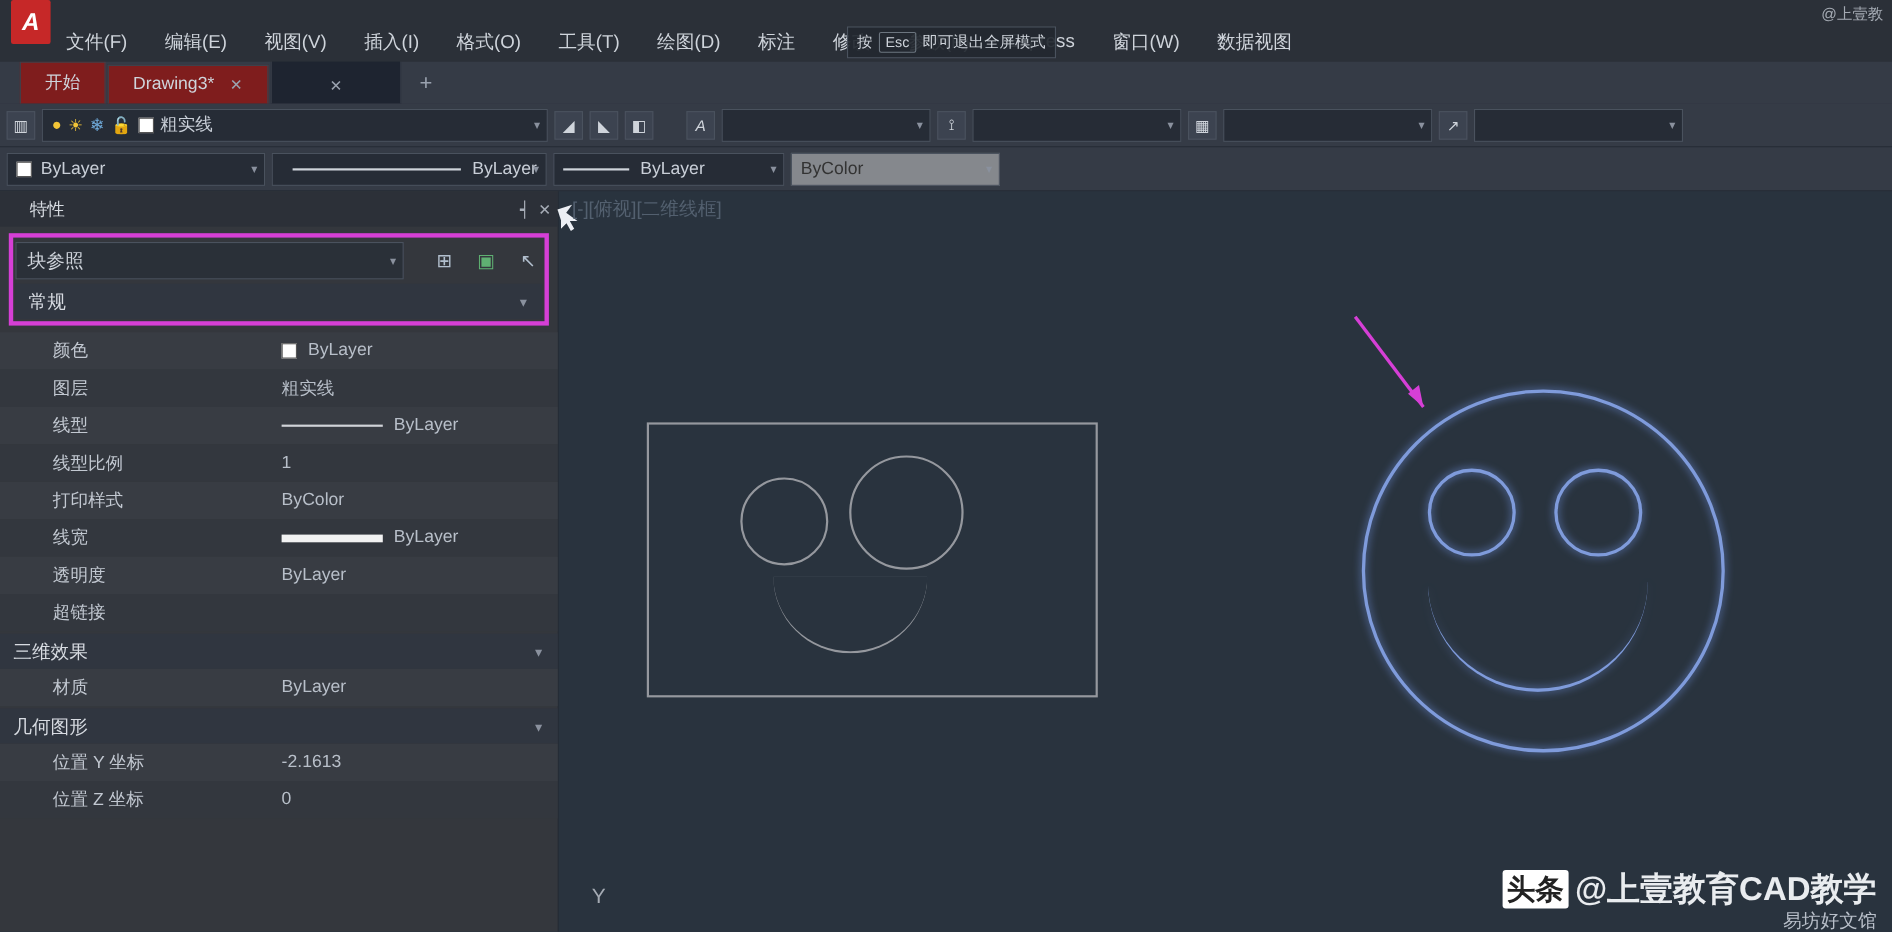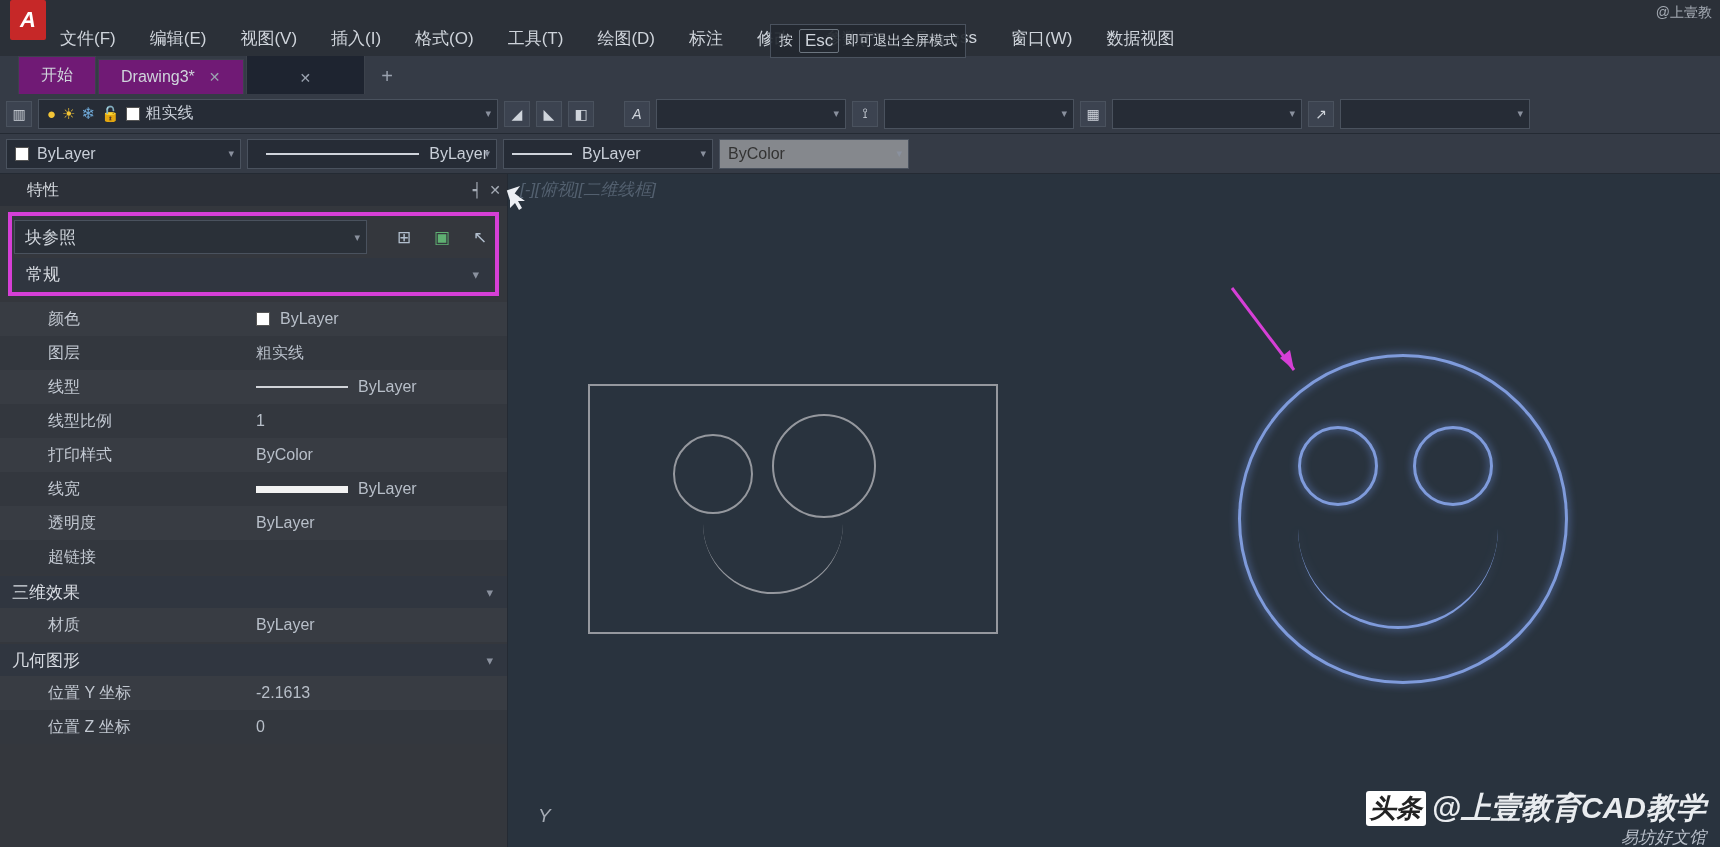--- a/index.html
+++ b/index.html
@@ -7,25 +7,25 @@
 
 
 .top-bar { height: 20px; background: #2b3038; position: relative; }
 .logo { position: absolute; left: 10px; top: 0; width: 36px; height: 40px; background: #c62828; color: #fff; font-weight: bold; font-size: 22px; display: flex; align-items: center; justify-content: center; z-index: 10; border-radius: 2px; font-style: italic; }
 .watermark-top { position: absolute; right: 8px; top: 4px; color: #b9bfc8; font-size: 14px; opacity: .85; }
 
 
 .menu-bar { height: 36px; background: #2b3038; display: flex; align-items: center; padding-left: 60px; gap: 34px; font-size: 17px; position: relative; }
 .menu-item { color: #cfd4db; cursor: pointer; }
 .esc-banner { position: absolute; left: 770px; top: 4px; background: rgba(35,40,48,.92); border: 1px solid #4a525e; padding: 4px 8px; font-size: 14px; color: #cfd4db; display: flex; align-items: center; gap: 6px; }
-.esc-key { border: 1px solid #6c757f; padding: 1px 5px; border-radius: 2px; font-size: 17px; }
+.esc-key { border: 1px solid #6c757f; padding: 1px 5px; border-radius: 2px; font-size: 13px; }
 
 
 .tab-bar { height: 38px; background: #353b46; display: flex; align-items: flex-end; padding-left: 18px; }
-.tab { padding: 8px 22px; background: #701a75; color: #cfd4db; font-size: 16px; border-top: 1px solid #3c424c; border-left: 1px solid #3c424c; border-right: 1px solid #3c424c; display: flex; align-items: center; gap: 14px; margin-right: 2px; cursor: pointer; }
+.tab { padding: 8px 22px; background: #7f1d1d; color: #cfd4db; font-size: 16px; border-top: 1px solid #3c424c; border-left: 1px solid #3c424c; border-right: 1px solid #3c424c; display: flex; align-items: center; gap: 14px; margin-right: 2px; cursor: pointer; }
 .tab.active { background: #1e2430; flex-direction: column; }
 .tab-close { color: #9aa2af; font-size: 14px; }
 .tab-plus { padding: 6px 14px; color: #9aa2af; font-size: 20px; cursor: pointer; }
 
 
 .toolbar-row { height: 40px; background: #353b46; border-bottom: 1px solid #242a33; display: flex; align-items: center; padding: 0 6px; gap: 6px; }
 .tb-btn { width: 26px; height: 26px; background: #3c4350; border: 1px solid #4a525e; display: flex; align-items: center; justify-content: center; cursor: pointer; font-size: 14px; color: #cfd4db; }
 .layer-combo { flex: 0 0 460px; height: 30px; background: #262c36; border: 1px solid #4a525e; display: flex; align-items: center; padding: 0 8px; gap: 6px; cursor: pointer; position: relative; }
 .combo-arrow { position: absolute; right: 6px; color: #8a919e; font-size: 11px; }
 .small-combo { height: 30px; background: #262c36; border: 1px solid #4a525e; display: flex; align-items: center; padding: 0 8px; cursor: pointer; position: relative; }
@@ -46,21 +46,21 @@
 .hdr-row { height: 32px; background: #303640; color: #d7dbe1; font-size: 17px; display: flex; align-items: center; padding: 0 12px; position: relative; margin-top: 2px; }
 .hdr-row .arrow { position: absolute; right: 14px; color: #8a919e; font-size: 13px; }
 .prop-row { height: 34px; display: flex; align-items: center; font-size: 16px; }
 .prop-label { width: 250px; padding-left: 48px; color: #c2c8d1; }
 .prop-value { flex: 1; color: #b8bfc9; display: flex; align-items: center; gap: 10px; padding-left: 6px; }
 .prop-row:nth-child(odd) { background: #383c43; }
 .prop-row:nth-child(even) { background: #33373e; }
 .lw-sample { width: 92px; height: 7px; background: #f2f2f2; }
 .lt-line { width: 92px; height: 2px; background: #d0d3d8; }
 
-.canvas { flex: 1; background: #29333e; position: relative; font-style: italic; }
+.canvas { flex: 1; background: #29333e; position: relative; }
 .view-label { position: absolute; left: 12px; top: 4px; color: #53606f; font-size: 17px; }
 .cursor { position: absolute; left: 0px; top: 14px; width: 20px; height: 24px; }
 .cursor::before { content: ""; position: absolute; left: 0; top: 0; border-left: 14px solid #eceff4; border-bottom: 10px solid transparent; border-top: 0; transform: rotate(-18deg); }
 .rect-shape { position: absolute; left: 80px; top: 210px; width: 410px; height: 250px; border: 2px solid #95989e; }
 .circle { position: absolute; border: 2px solid #95989e; border-radius: 50%; }
 .smile-arc { position: absolute; width: 140px; height: 70px; border: 2px solid #95989e; border-top: none; border-left: none; border-right: none; border-radius: 0 0 70px 70px; }
 .glow-circle { position: absolute; border: 3px solid #7f9bdb; border-radius: 50%; filter: drop-shadow(0 0 4px #6a8ad4); }
 .glow-arc { position: absolute; border: 3px solid #7f9bdb; border-top: none; border-left: none; border-right: none; border-radius: 0 0 120px 120px; filter: drop-shadow(0 0 4px #6a8ad4); }
 .pink-arrow { position: absolute; left: 720px; top: 110px; width: 80px; height: 100px; }
 .axis-y { position: absolute; left: 30px; bottom: 20px; color: #a5abb4; font-size: 19px; }

